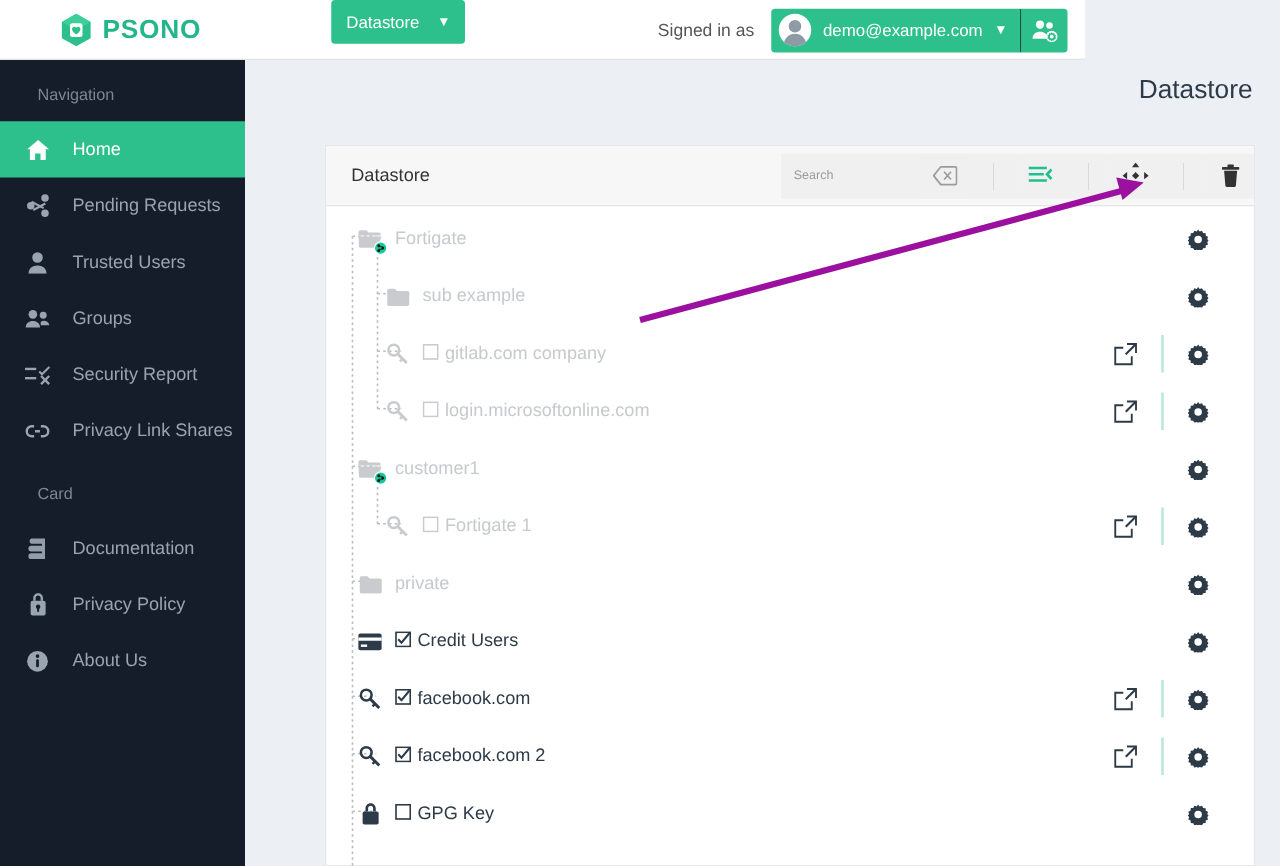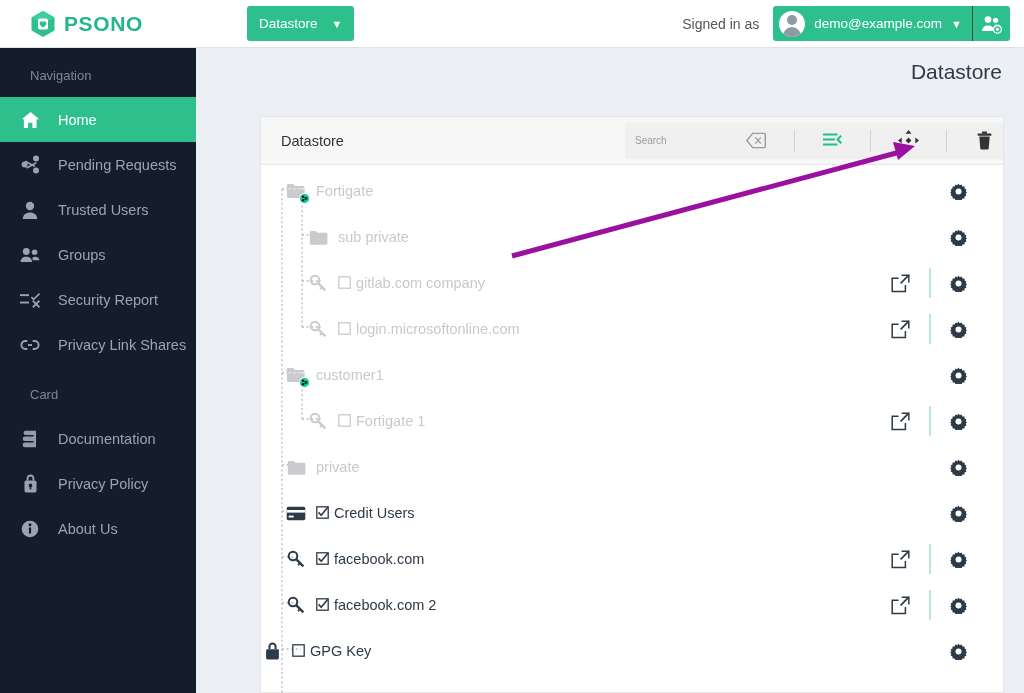--- a/index.html
+++ b/index.html
@@ -5,24 +5,24 @@
   * { box-sizing: border-box; margin: 0; padding: 0; }
   html, body {
     width: 1024px; height: 693px;
     font-family: "Liberation Sans", sans-serif;
     background: #eceff3;
     overflow: hidden;
   }
 
   
   #topbar {
-    position: absolute; left: 0; top: 0; width: 1024px; height: 48px;
+    position: absolute; left: 0; top: 0; width: 868px; height: 48px;
     background: #ffffff;
     border-bottom: 1px solid #e2e2e2;
-    display: flex; align-items: center;
+    display: flex;  padding-left: 18px;
   }
   #brand {
     width: 240px; height: 48px; display: flex; align-items: center;
     padding-left: 30px; gap: 8px;
   }
   .logo-hex { width: 26px; height: 28px; position: relative; }
   .logo-hex svg { display: block; }
   #brand-name {
     font-size: 21px; font-weight: bold; color: #24b68b;
     letter-spacing: .6px;
@@ -444,21 +444,21 @@
               </span>
             </div>
           </div>
           <div class="row dim">
             <div class="row-label-zone" style="padding-left:46px">
               <span class="type-ico">
                 <svg width="19" height="15" viewBox="0 0 19 15" fill="#c9cbcf">
                   <path d="M.8 2.2 a1.3 1.3 0 0 1 1.3-1.3 h4.8 l1.7 1.9 h8.5 a1.3 1.3 0 0 1 1.3 1.3 v9.3 a1.3 1.3 0 0 1 -1.3 1.3 H2.1 a1.3 1.3 0 0 1 -1.3-1.3z"></path>
                 </svg>
               </span>
-              <span class="row-name"><span>sub private</span></span>
+              <span class="row-name"><span>sub example</span></span>
             </div>
             <div class="actions">
               <span class="spacer-link"></span>
               <span class="spacer-sep"></span>
               <span class="act-gear">
                 <svg width="17" height="17" viewBox="0 0 17 17" fill="#2d3a47">
                   <path d="M8.5 .6 l1.2 1.6 1.9-.6 .9 1.8 2 .1 .1 2 1.8 .9 -.6 1.9 1.2 1.1 -1.2 1.2 .6 1.9 -1.8 .9 -.1 2 -2 .1 -.9 1.8 -1.9-.6 -1.2 1.6 -1.1-1.6 -1.9 .6 -.9-1.8 -2-.1 -.1-2 -1.8-.9 .6-1.9 -1.2-1.2 1.2-1.1 -.6-1.9 1.8-.9 .1-2 2-.1 .9-1.8 1.9 .6z"></path>
                   <circle cx="8.5" cy="8.5" r="3" fill="#ffffff"></circle>
                 </svg>
               </span>
@@ -685,21 +685,21 @@
               <span class="act-sep"></span>
               <span class="act-gear">
                 <svg width="17" height="17" viewBox="0 0 17 17" fill="#2d3a47">
                   <path d="M8.5 .6 l1.2 1.6 1.9-.6 .9 1.8 2 .1 .1 2 1.8 .9 -.6 1.9 1.2 1.1 -1.2 1.2 .6 1.9 -1.8 .9 -.1 2 -2 .1 -.9 1.8 -1.9-.6 -1.2 1.6 -1.1-1.6 -1.9 .6 -.9-1.8 -2-.1 -.1-2 -1.8-.9 .6-1.9 -1.2-1.2 1.2-1.1 -.6-1.9 1.8-.9 .1-2 2-.1 .9-1.8 1.9 .6z"></path>
                   <circle cx="8.5" cy="8.5" r="3" fill="#ffffff"></circle>
                 </svg>
               </span>
             </div>
           </div>
           <div class="row">
-            <div class="row-label-zone" style="">
+            <div class="row-label-zone" style="padding-left:24px">
               <span class="type-ico">
                 <svg width="15" height="18" viewBox="0 0 15 18" fill="#2d3a47">
                   <path d="M7.5 .5 c2.3 0 4.1 1.8 4.1 4 v2.6 H9.5 V4.5 c0-1.1-.9-2-2-2 -1.1 0-2 .9-2 2 v2.6 H3.4 V4.5 C3.4 2.3 5.2 .5 7.5 .5z"></path>
                   <rect x="1.1" y="7.2" width="12.8" height="10.3" rx="1.4"></rect>
                 </svg>
               </span>
               <span class="row-name"><span class="cb"><svg width="13" height="13" viewBox="0 0 13 13" fill="none" stroke="#2d3a47" stroke-width="1.3">
                     <rect x=".8" y=".8" width="11.4" height="11.4"></rect>
                   </svg></span><span>GPG Key</span></span>
             </div>

